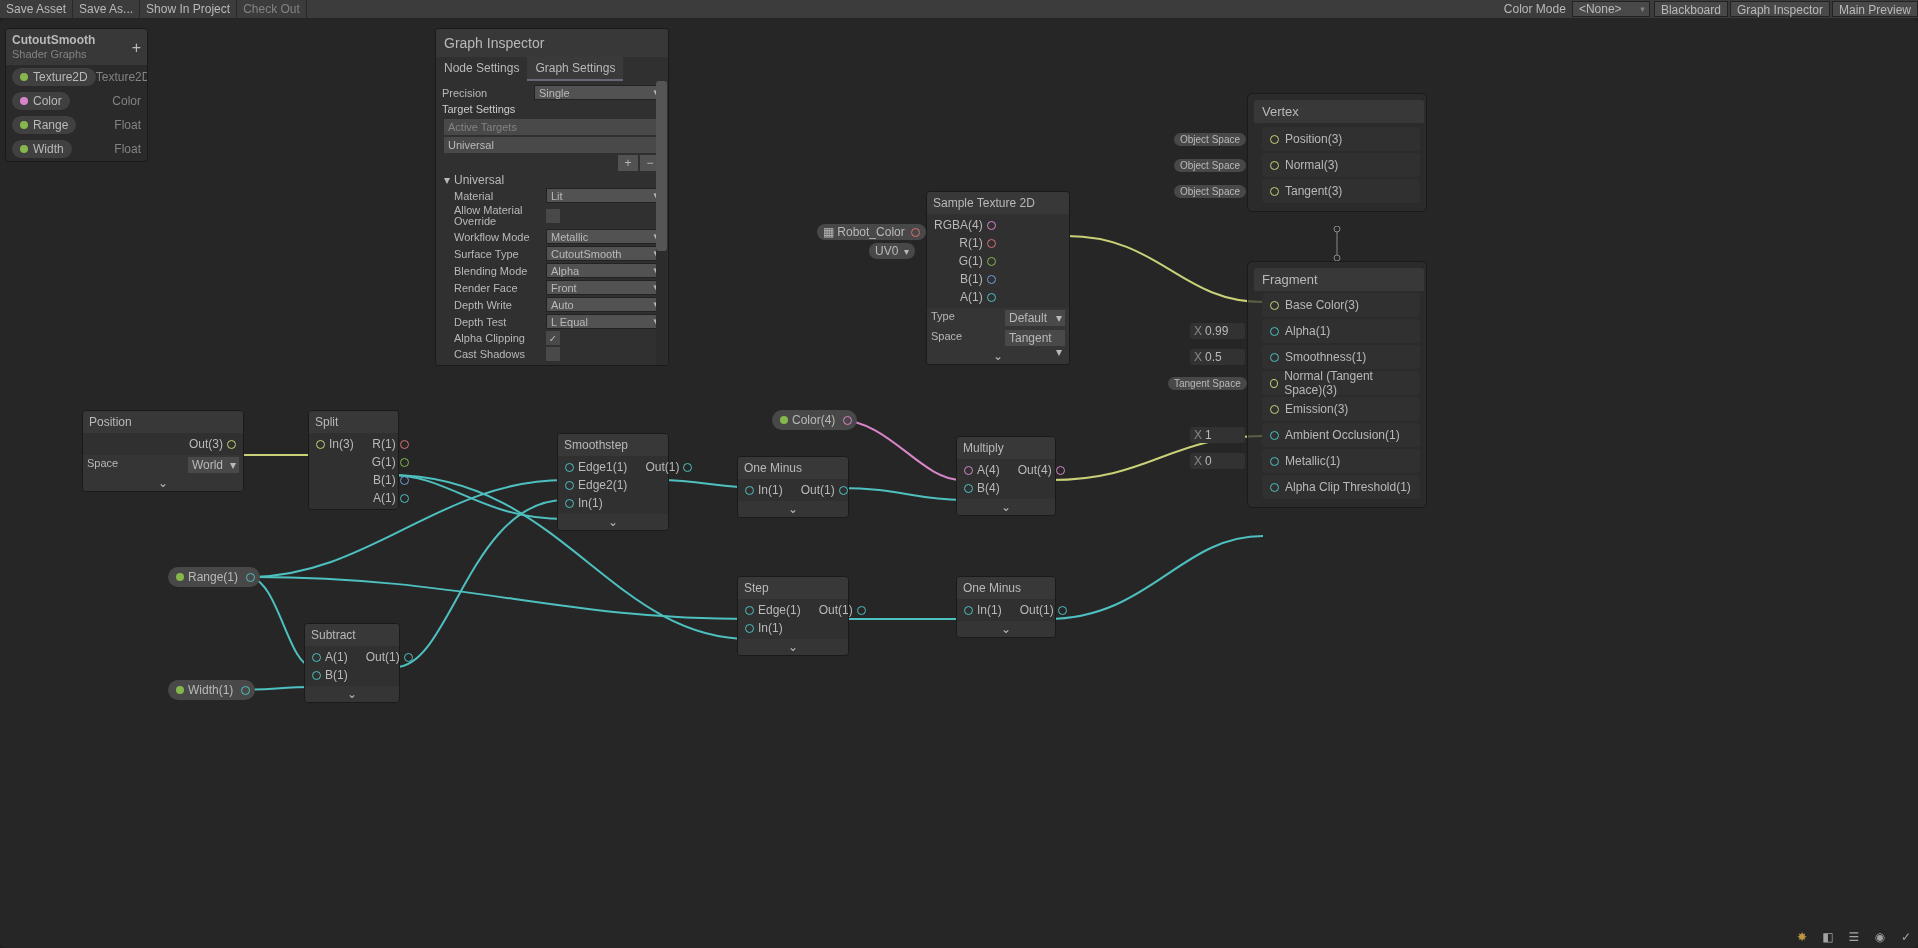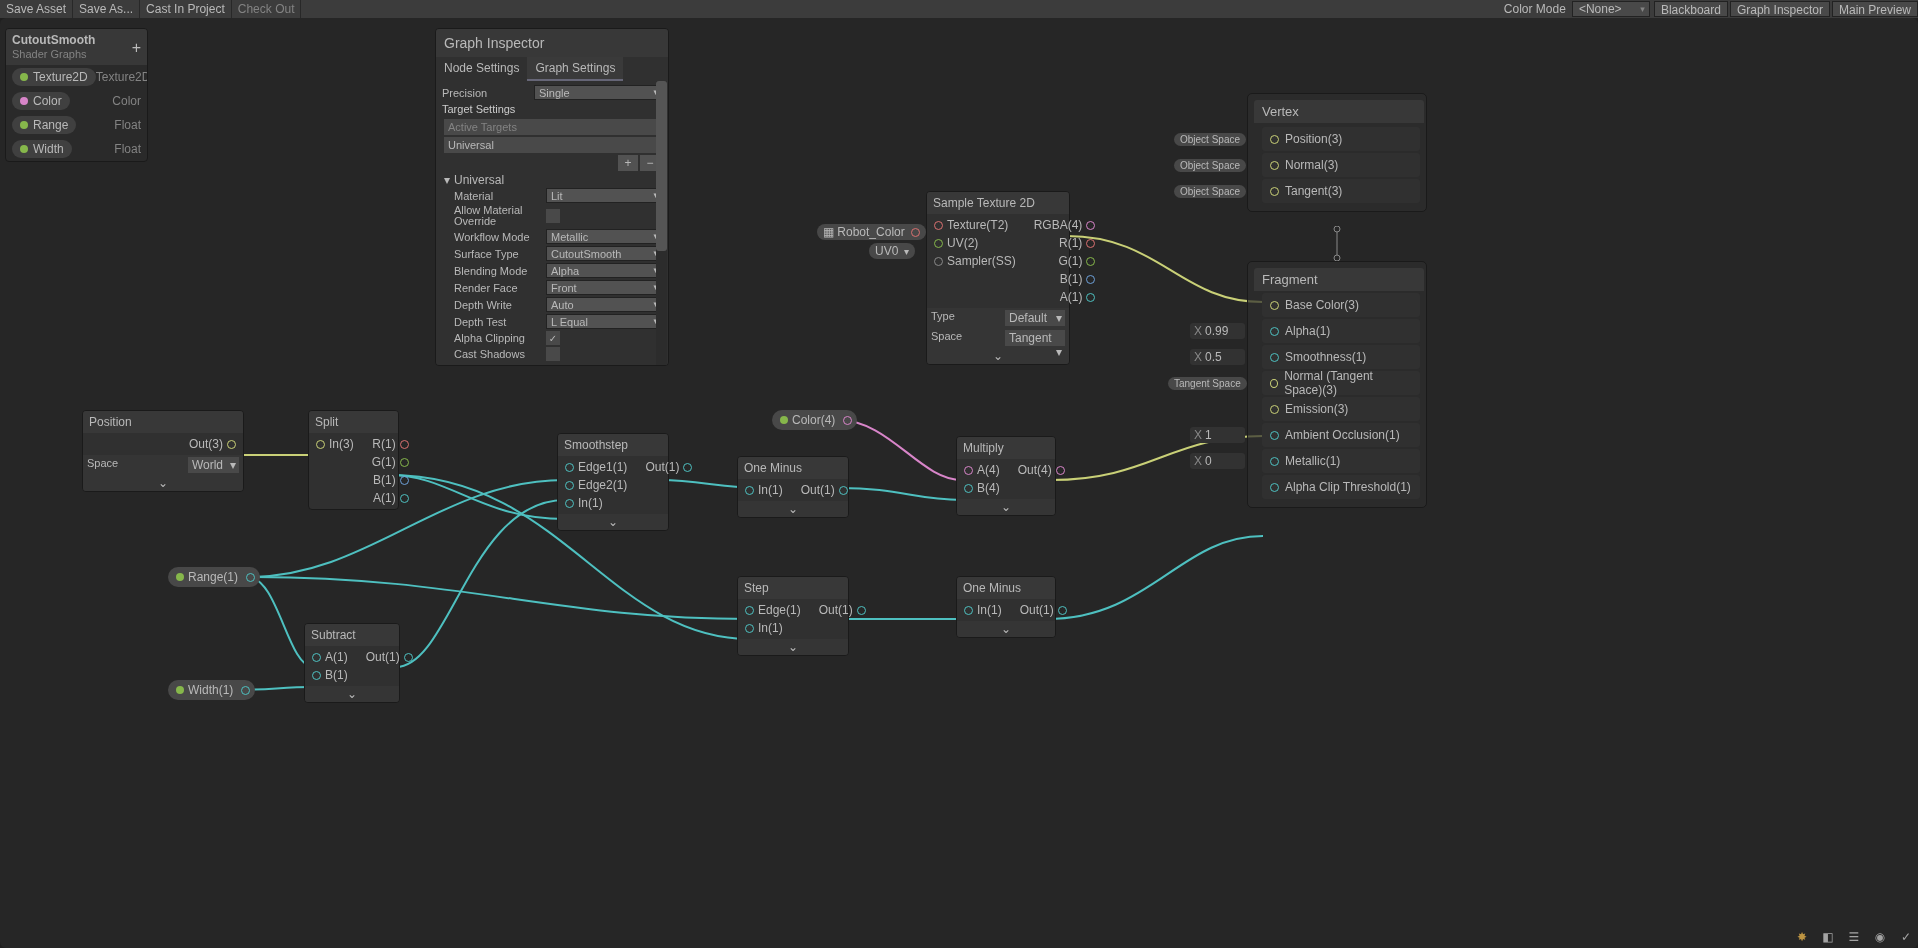--- a/index.html
+++ b/index.html
@@ -110,21 +110,21 @@
   svg.wires{position:absolute;inset:0;pointer-events:none;overflow:visible;}
   svg.wires path{fill:none;stroke-width:2;}
   
 </style>
 </head>
 <body>
 
 <div class="toolbar">
   <div class="tbtn">Save Asset</div>
   <div class="tbtn">Save As...</div>
-  <div class="tbtn">Cast In Project</div>
+  <div class="tbtn">Show In Project</div>
   <div class="tbtn dis">Check Out</div>
   <div class="spacer"></div>
   <span class="label">Color Mode</span>
   <div class="dropdown">
       <span>&lt;None&gt;</span>
     </div>
   <div class="toggle">Blackboard</div>
   <div class="toggle">Graph Inspector</div>
   <div class="toggle">Main Preview</div>
 </div>
@@ -458,34 +458,20 @@
 
   <div class="node" style="left:926px;top:173px;width:144px;">
     <span class="port-pill" style="position:absolute;left:-110px;top:32px;">
         <span>▦</span>
         <span>Robot_Color</span>
         <span class="ring" style="border-color:#d97070;margin-left:3px;"></span>
       </span>
     <span class="port-pill" style="position:absolute;left:-58px;top:51px;"><span>UV0</span>&nbsp;▾</span>
     <div class="node-head">Sample Texture 2D</div>
     <div class="node-body">
-      <div class="ports">
-        <div class="port red">
-            <span class="ring"></span>
-            <span>Texture(T2)</span>
-          </div>
-        <div class="port green">
-            <span class="ring"></span>
-            <span>UV(2)</span>
-          </div>
-        <div class="port">
-            <span class="ring"></span>
-            <span>Sampler(SS)</span>
-          </div>
-      </div>
       <div class="ports right">
         <div class="port rt pink">
             <span>RGBA(4)</span>
             <span class="ring"></span>
           </div>
         <div class="port rt red">
             <span>R(1)</span>
             <span class="ring"></span>
           </div>
         <div class="port rt green">

